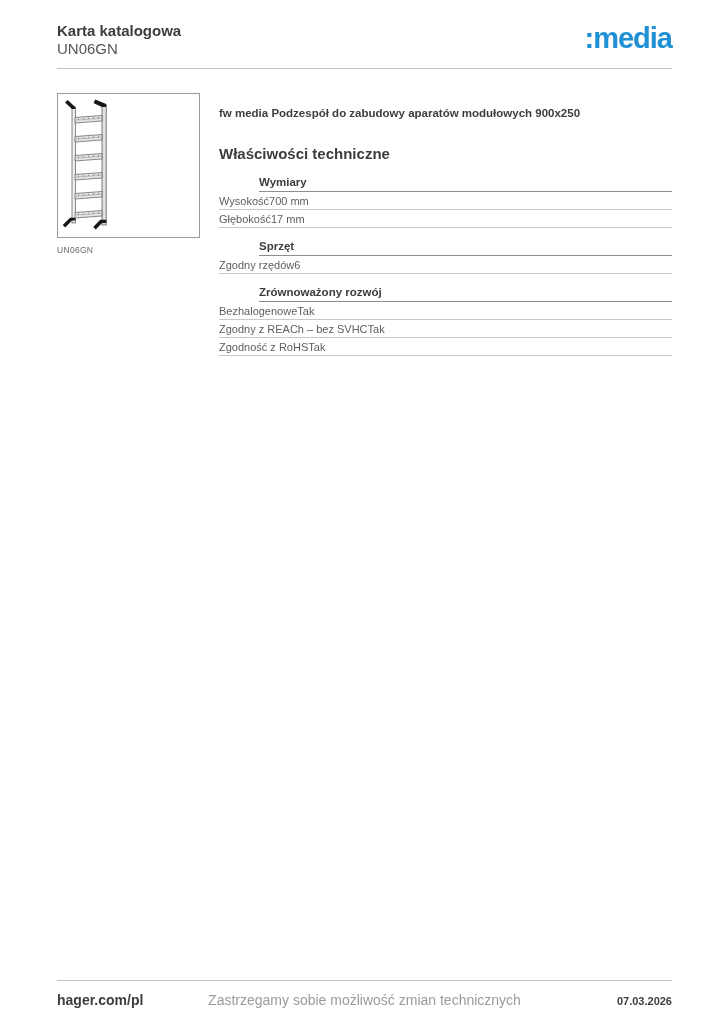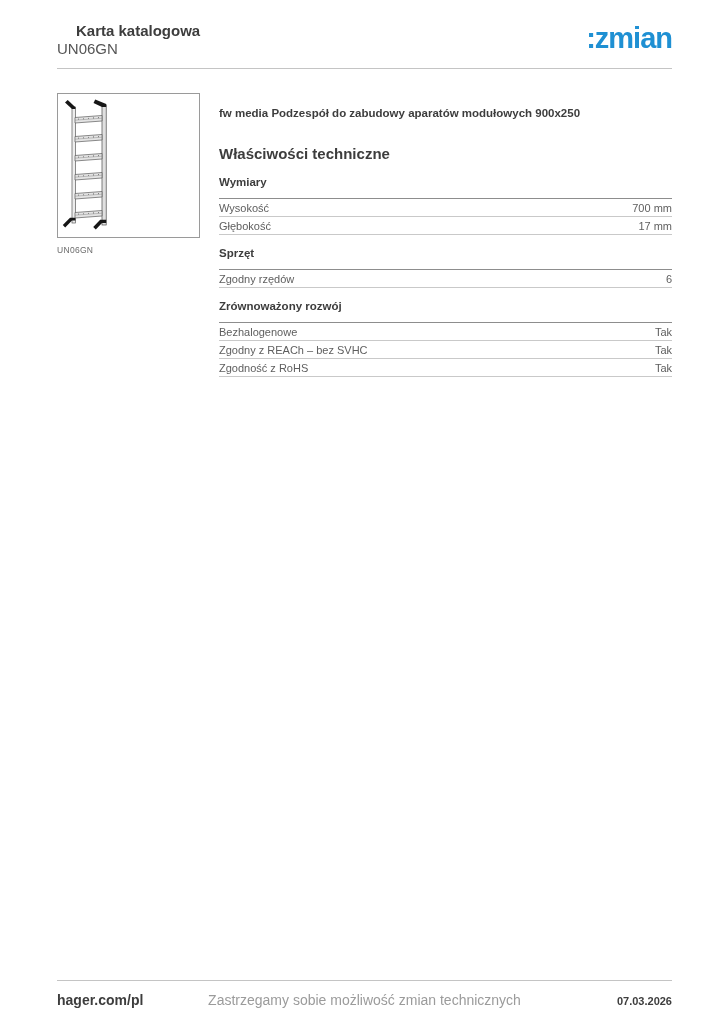--- a/index.html
+++ b/index.html
@@ -10,21 +10,21 @@
     width:724px; height:1024px;
     margin:0 auto;
     background:#ffffff;
     overflow:hidden;
   }
   
   .header {
     display:flex; justify-content:space-between; align-items:flex-start;
     padding:22px 52px 0 57px;
   }
-  .header-title { font-size:15px; font-weight:bold; color:#3d3d3d; line-height:18px;margin-left:19px; }
+  .header-title { font-size:15px; font-weight:bold; color:#3d3d3d; line-height:18px; }
   .header-code  { font-size:15px; color:#555555; line-height:18px; }
   .logo {
     font-size:29px; font-weight:bold; letter-spacing:-1px;
     line-height:30px; margin-top:1px;
   }
   .header-rule { margin:10px 52px 0 57px; border-top:1px solid #c4c4c4; }
 
   
   .main { display:flex; padding:24px 52px 0 57px; }
   .left-col { width:143px; margin-right:19px; flex-shrink:0; }
@@ -35,24 +35,24 @@
   }
   .image-caption { margin-top:7px; font-size:8.5px; color:#6b6b6b; letter-spacing:0.3px; }
 
   .right-col { flex:1; min-width:0; }
   .product-title { font-size:11.5px; font-weight:bold; color:#3d3d3d; line-height:14px; margin-top:13px; }
   .tech-heading  { font-size:15px; font-weight:bold; color:#3d3d3d; margin-top:25px; }
   .spec-sections { margin-top:14px; }
   .spec-section  { margin-bottom:12px; }
   .section-heading {
     font-size:11.5px; font-weight:bold; color:#3d3d3d;
-    padding-bottom:10px; border-bottom:1px solid #8d8d8d;
+    padding-bottom:3px; border-bottom:1px solid #8d8d8d;margin-left:40px;
   }
   .spec-row {
-    display:flex; justify-content:space-between; align-items:baseline;
+    display:flex; align-items:baseline;
     font-size:11px; color:#5e5e5e;
     padding:3px 0 2px; border-bottom:1px solid #c9c9c9;
   }
   .spec-label { white-space:nowrap; }
   .spec-value { white-space:nowrap; text-align:right; }
 
   
   .footer {
     position:absolute; left:57px; right:52px; bottom:16px;
     border-top:1px solid #c4c4c4; padding-top:11px;
@@ -68,21 +68,21 @@
 </head>
 <body>
 
 <div class="page">
 
   <div class="header">
     <div>
       <div class="header-title">Karta katalogowa</div>
       <div class="header-code">UN06GN</div>
     </div>
-    <div class="logo" style="color: rgb(31, 144, 211);">:zmian</div>
+    <div class="logo" style="color: rgb(31, 144, 211);">:media</div>
   </div>
   <div class="header-rule"></div>
 
   <div class="main">
 
     <div class="left-col">
       <div class="image-box">
         <svg width="52" height="134" viewBox="0 0 52 134" xmlns="http://www.w3.org/2000/svg">
           <defs>
             <g id="rung">

